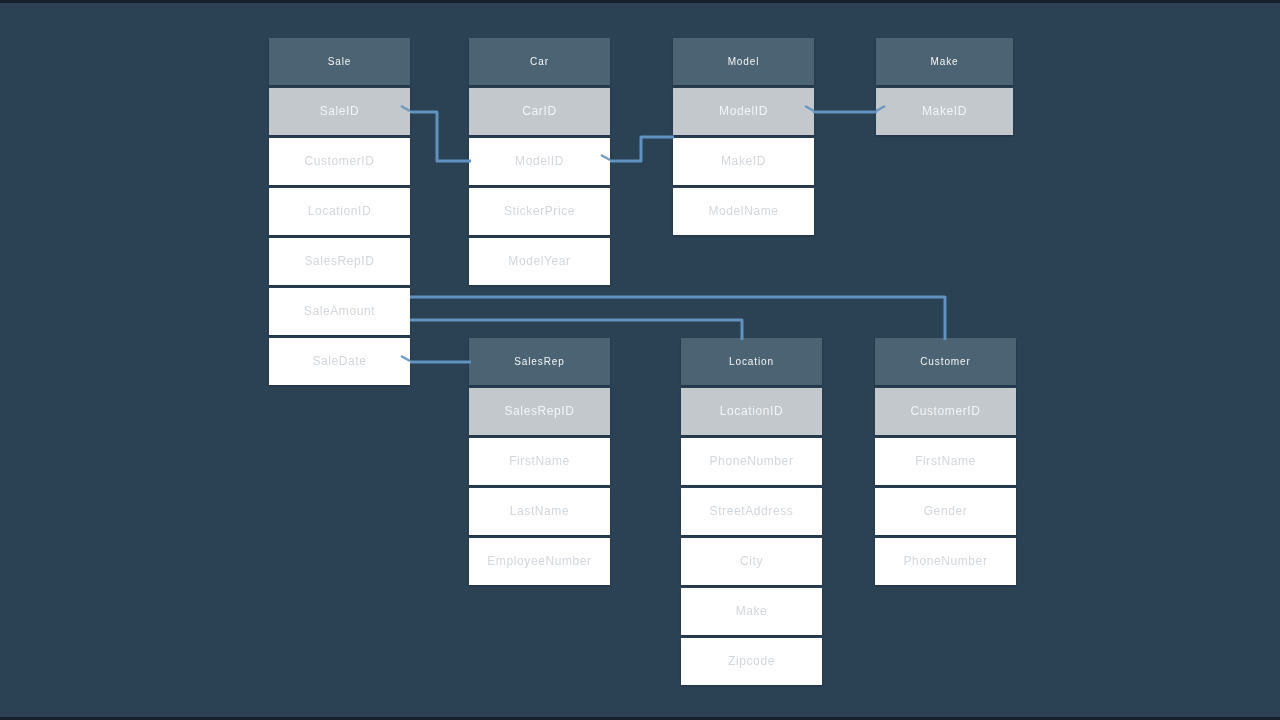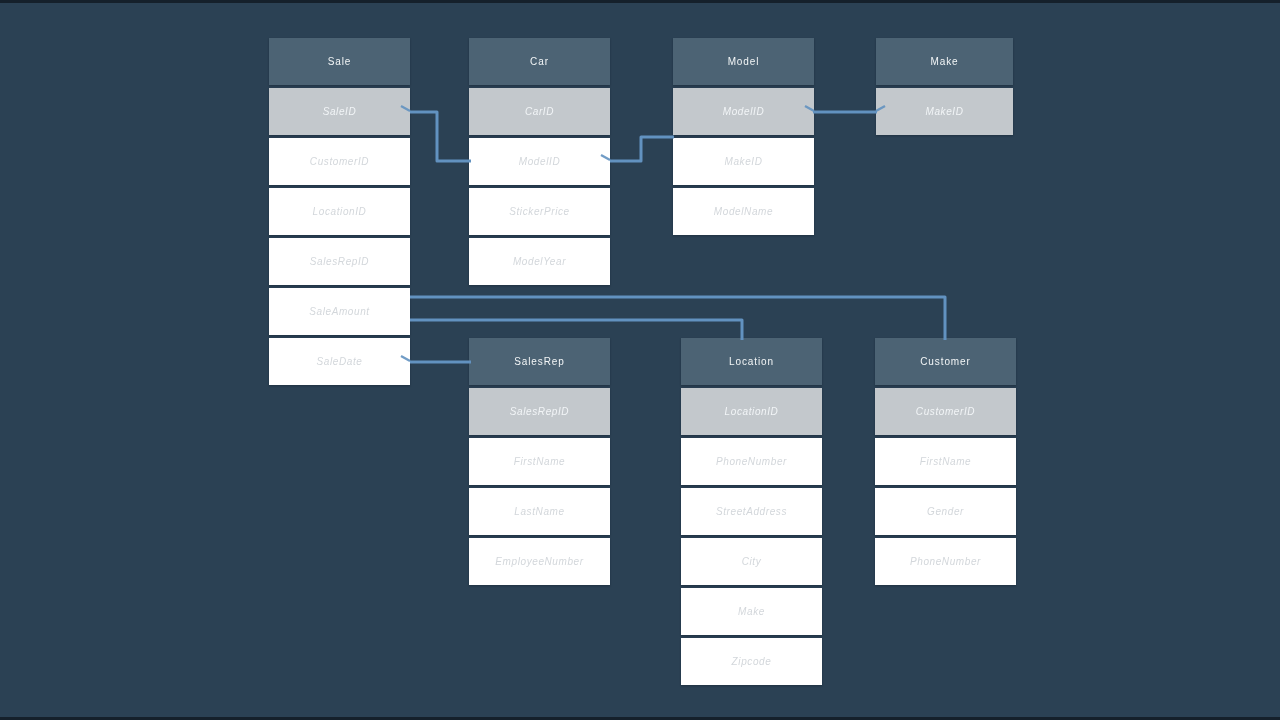--- a/index.html
+++ b/index.html
@@ -30,21 +30,21 @@
     box-shadow:0 1px 2px rgba(8,18,28,.30);
   }
   .thead{
     background:var(--header-bg,#4C6374);
     color:var(--header-text,#F3F6F7);
     font-size:10px;letter-spacing:0.9px;
   }
   .trow{
     background:var(--row-bg,#FFFFFF);
     color:var(--row-text,#D3D7DB);
-    font-size:10px;letter-spacing:0.6px;font-style:italic;
+    font-size:12px;letter-spacing:0.6px;
   }
   .trow.key{
     background:var(--key-bg,#C3C8CC);
     color:var(--key-text,#F2F5F7);
   }
 </style>
 </head>
 <body>
 
 <div class="stage" style="background: rgb(43, 65, 84);">

